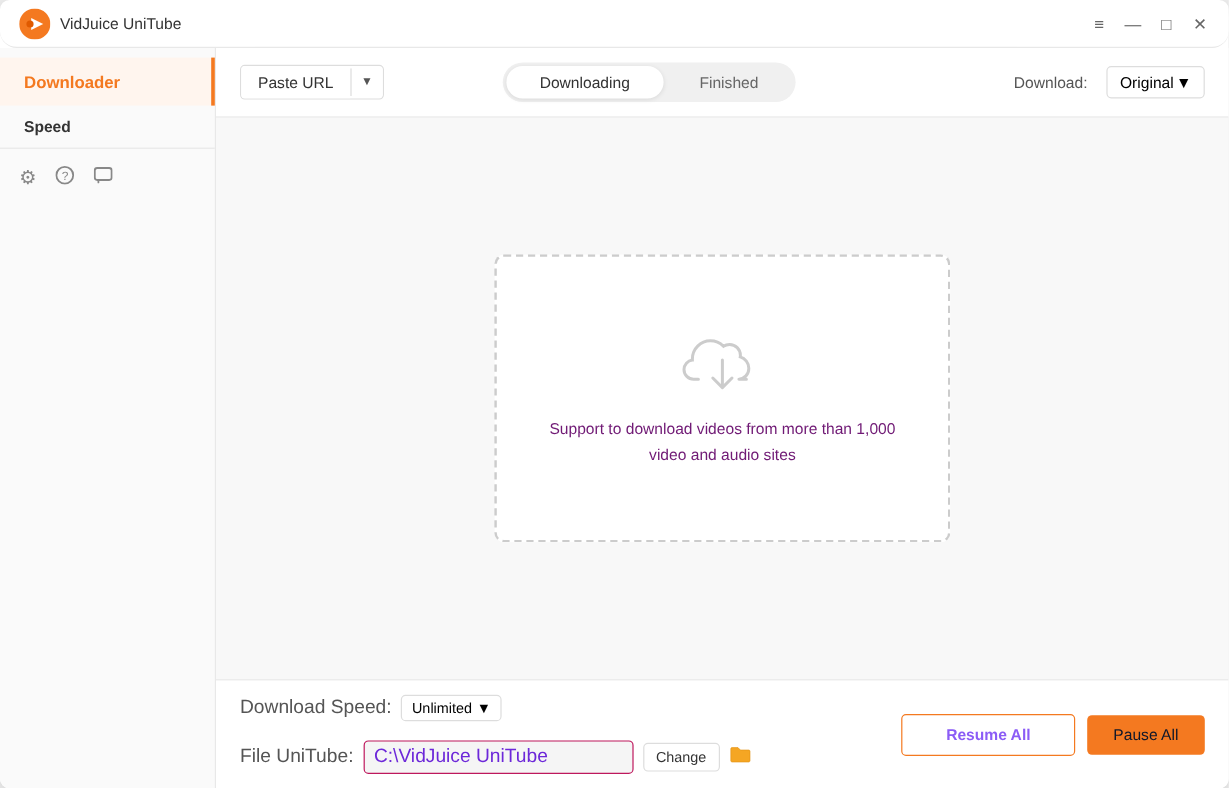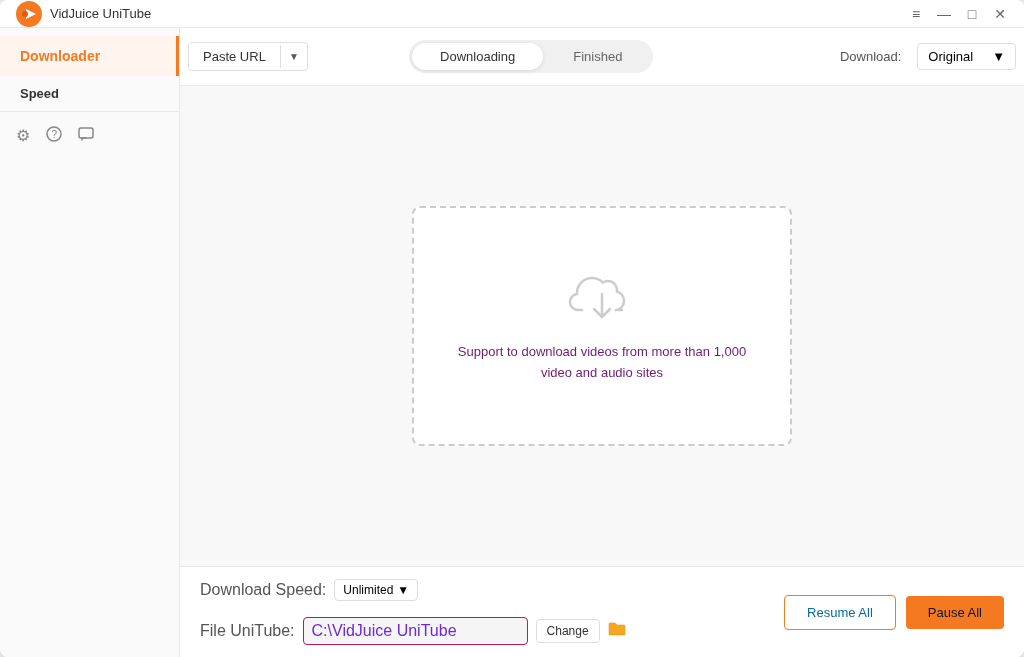--- a/index.html
+++ b/index.html
@@ -24,24 +24,25 @@
       flex-direction: column;
       overflow: hidden;
     }
 
     
     .title-bar {
       display: flex;
       align-items: center;
       justify-content: space-between;
       padding: 0 16px;
-      height: 28px;
+      height: 40px;
       background: #ffffff;
       border-bottom: 1px solid #e8e8e8;
       flex-shrink: 0;
+      border-radius: 14px;
     }
     .title-bar-left {
       display: flex;
       align-items: center;
       gap: 8px;
     }
     .app-logo {
       width: 26px;
       height: 26px;
     }
@@ -122,21 +123,21 @@
       flex: 1;
       display: flex;
       flex-direction: column;
       background: #f8f8f8;
     }
 
     
     .toolbar {
       display: flex;
       align-items: center;
-      padding: 12px 8px;
+      padding: 12px 20px;
       background: #ffffff;
       border-bottom: 1px solid #e8e8e8;
       gap: 16px;
       flex-shrink: 0;
     }
     .paste-url-btn {
       display: flex;
       align-items: center;
       border: 1px solid #ddd;
       border-radius: 4px;
@@ -189,21 +190,21 @@
     }
     .download-select {
       display: flex;
       align-items: center;
       border: 1px solid #ddd;
       border-radius: 4px;
       padding: 5px 10px;
       font-size: 13px;
       background: #fff;
       cursor: pointer;
-      gap: 19px;
+      gap: 2px;
     }
 
     
     .drop-zone-container {
       flex: 1;
       display: flex;
       align-items: center;
       justify-content: center;
       padding: 20px;
     }
@@ -278,28 +279,28 @@
       background: #fff;
       cursor: pointer;
       color: #333;
     }
     .folder-icon {
       color: #f5a623;
       font-size: 16px;
       cursor: pointer;
     }
     .action-btn-resume {
-      padding: 9px 22px;
-      font-size: 13px;
-      font-weight: 400;
+      padding: 9px 36px;
+      font-size: 13px;
+      font-weight: 700;
       border-radius: 4px;
       cursor: pointer;
       border: 1.5px solid #f47920;
       background: #fff;
-      color: #0369a1;
+      color: #8b5cf6;
     }
     .action-btn-pause {
       padding: 9px 22px;
       font-size: 13px;
       font-weight: 400;
       border-radius: 4px;
       cursor: pointer;
       border: none;
       background: #f47920;
       color: #0f172a;

